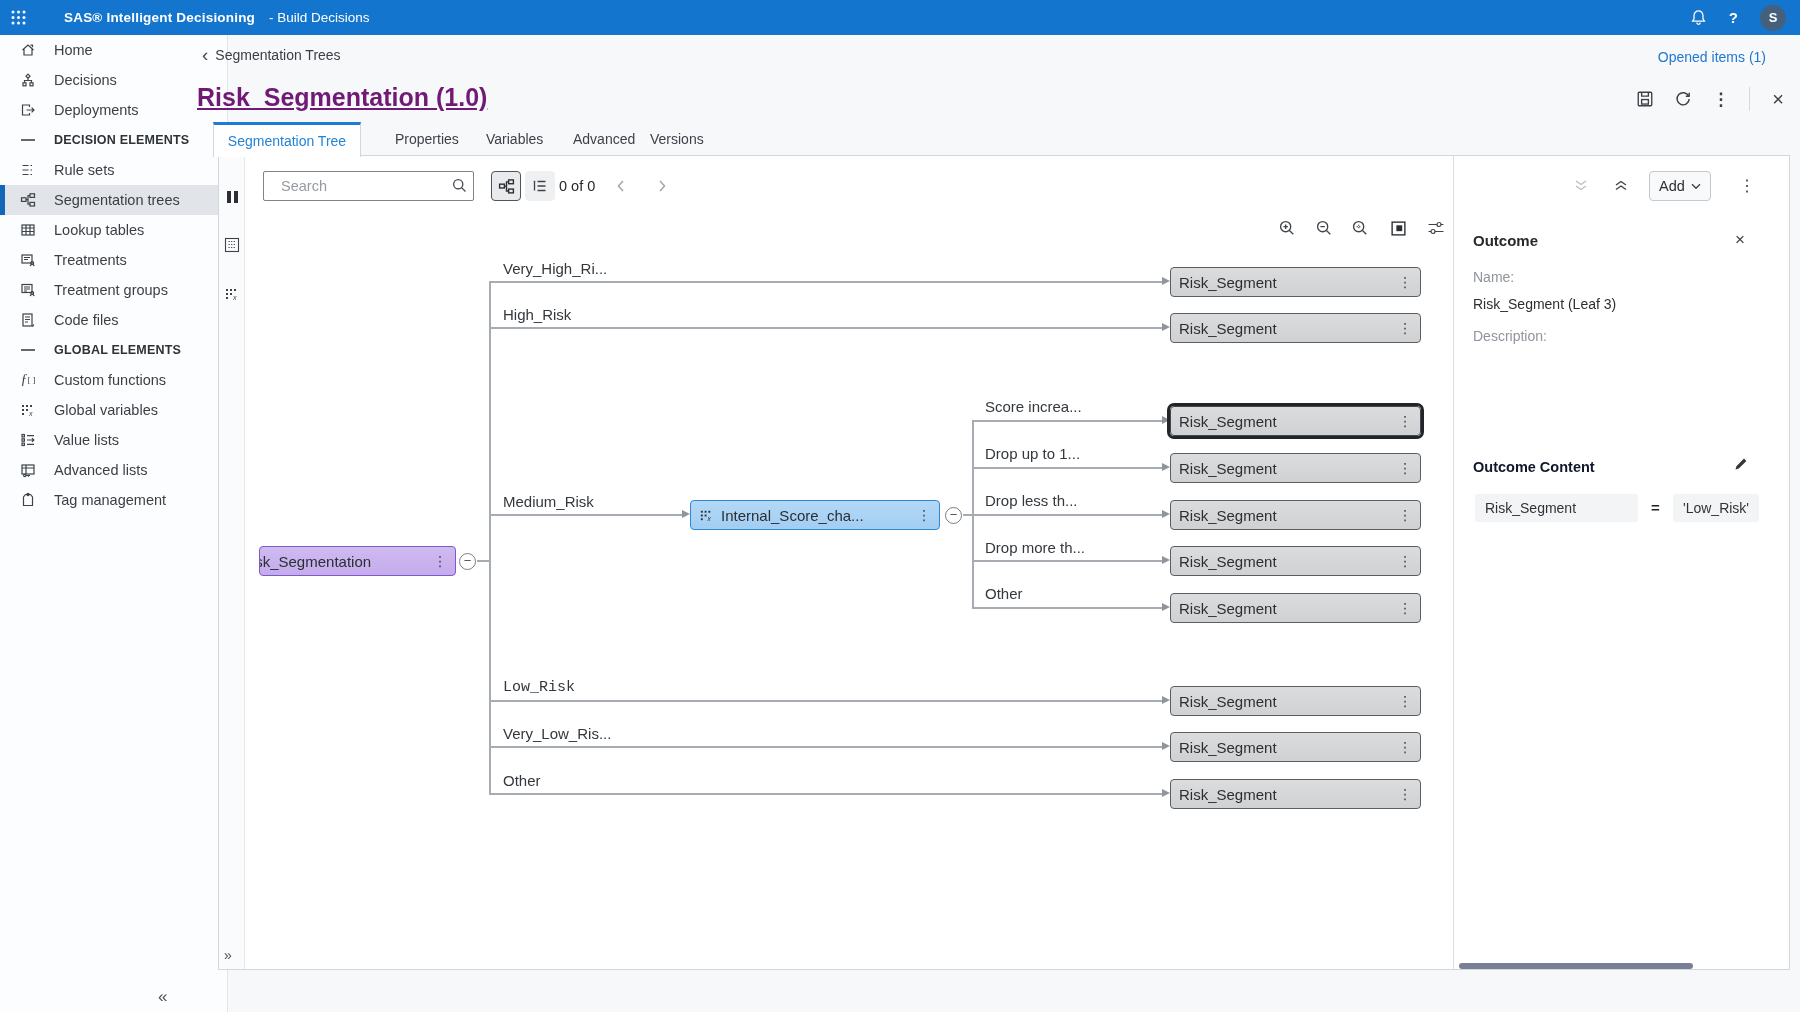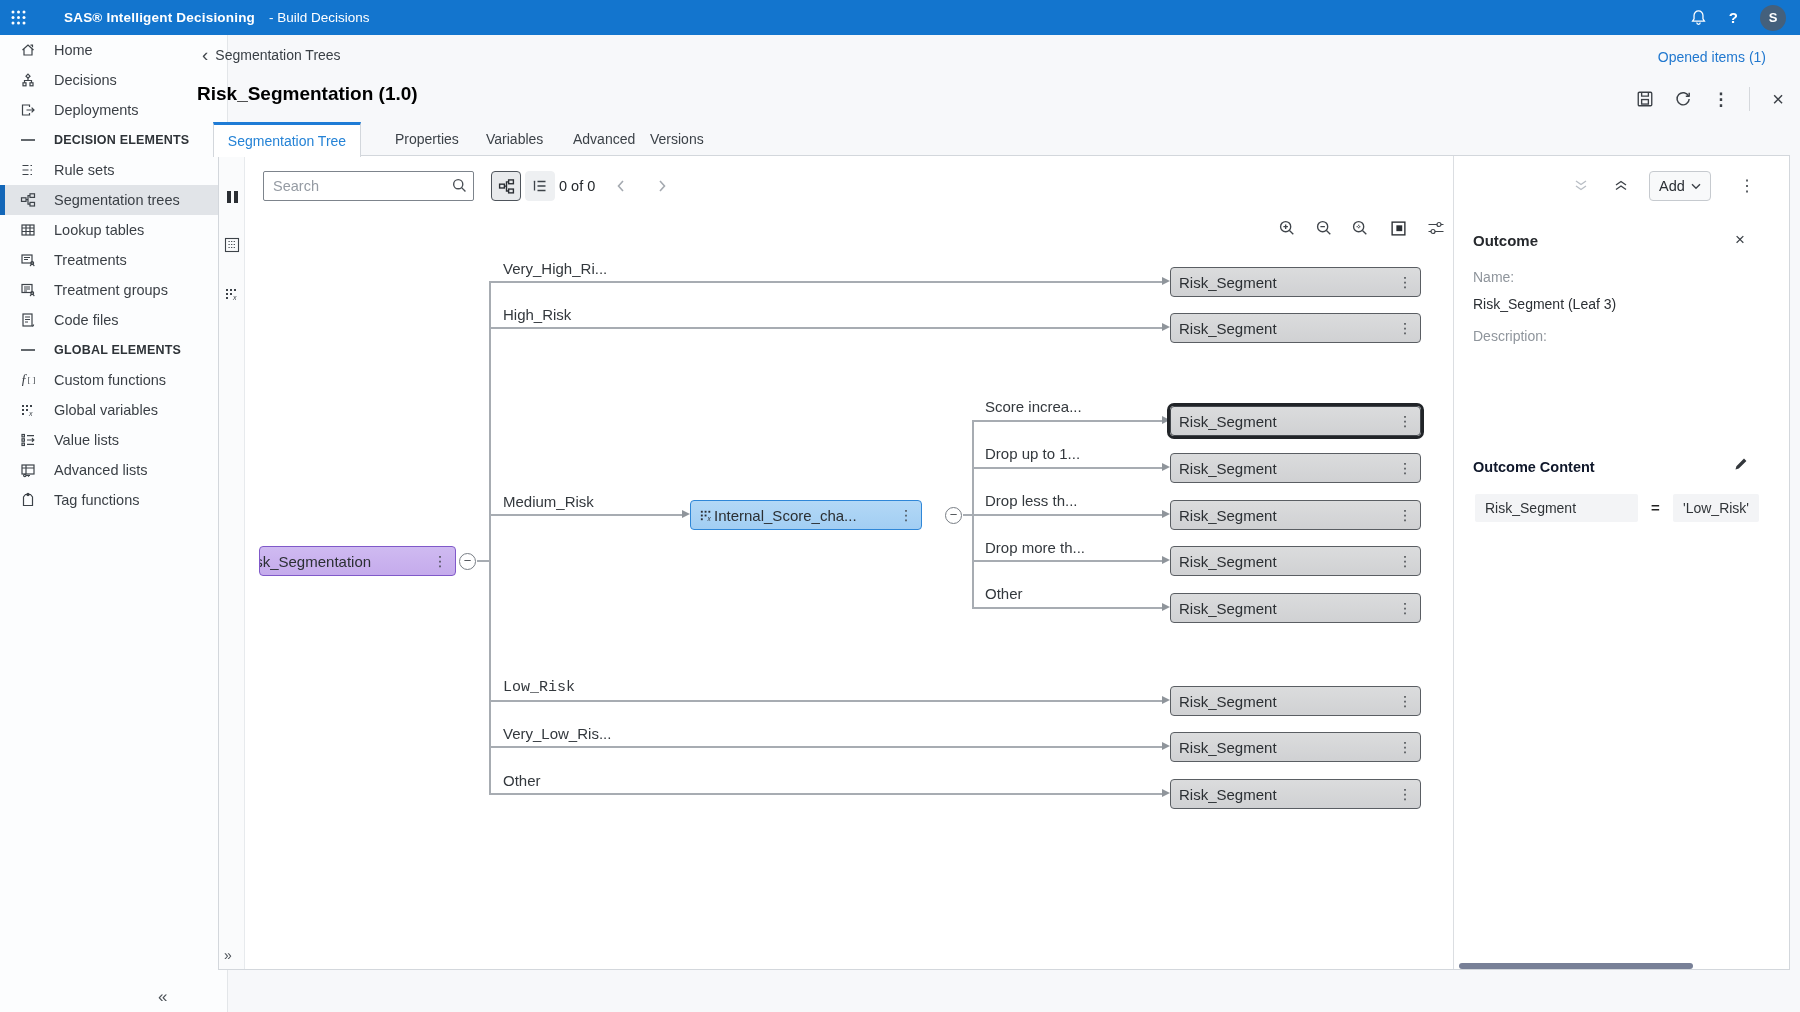--- a/index.html
+++ b/index.html
@@ -27,21 +27,21 @@
   .nav-item.section .nlabel { margin-left:16px; letter-spacing:.2px; }
   .nav-item.selected { background:#e1e4e8; }
   .nav-item.selected::before { content:""; position:absolute; left:0; top:0; width:5px; height:30px; background:#1467b8; }
   #sidebar-collapse { position:absolute; left:158px; top:952px; font-size:17px; color:#4c5258; cursor:pointer; }
 
   
   #main { position:absolute; left:190px; top:35px; width:1610px; height:977px; }
   #breadcrumb { position:absolute; left:12px; top:12px; font-size:14px; color:#3a4046; cursor:pointer; display:flex; align-items:center; gap:7px; }
   #breadcrumb .bchev { font-size:19px; line-height:14px; color:#43484e; }
   #opened-items { position:absolute; right:34px; top:14px; font-size:14px; color:#2178cf; cursor:pointer; }
-  #page-title { position:absolute; left:7px; top:48px; font-size:19px; font-weight:bold; color:#000000; }
+  #page-title { position:absolute; left:7px; top:48px; font-size:25px; font-weight:bold; color:#701a75;text-decoration:underline; }
   #title-icons { position:absolute; top:52px; right:12px; display:flex; align-items:center; gap:18px; }
   #title-icons .tic { width:20px; height:20px; display:flex; align-items:center; justify-content:center; cursor:pointer; color:#3c4147; }
   .vdiv-sm { width:1px; height:24px; background:#d5d8dc; }
   #close-page { font-size:20px; line-height:18px; color:#3c4248; }
 
   
   #tabs { position:absolute; left:28px; top:87px; height:34px; }
   #tab-active { position:absolute; left:-5px; top:0; width:148px; height:35px; background:#fff;
     border:1px solid #d3d7dc; border-bottom:none; border-top:3px solid #1f7cd6; z-index:3;
     display:flex; align-items:center; justify-content:center; font-size:14px; color:#2583d6; cursor:pointer; }
@@ -51,21 +51,21 @@
   #card { position:absolute; left:28px; top:120px; width:1572px; height:815px; background:#fff;
     border:1px solid #d3d7dc; z-index:2; }
 
   
   #leftstrip { position:absolute; left:0; top:0; width:26px; height:813px; background:#fafbfc; border-right:1px solid #e7eaed; }
   .strip-ic { position:absolute; left:3px; width:20px; height:20px; display:flex; align-items:center; justify-content:center; cursor:pointer; }
   #strip-expand { position:absolute; left:5px; bottom:6px; font-size:14px; color:#4c5258; cursor:pointer; }
 
   
   #search-wrap { position:absolute; left:44px; top:15px; width:211px; height:30px; }
-  #search-input { width:100%; height:100%; border:1px solid #7d848c; border-radius:2px; padding:0 30px 0 9px;
+  #search-input { width:100%; height:100%; border:1px solid #7d848c; border-radius:2px; padding:0 30px 0 17px;
     font-size:14.5px; font-family:"Liberation Sans",sans-serif; color:#33383d; outline:none; }
   #search-input::placeholder { color:#959ba3; }
   #search-mag { position:absolute; right:6px; top:6px; }
   .toggle { position:absolute; top:15px; width:30px; height:30px; border-radius:4px; display:flex; align-items:center; justify-content:center; cursor:pointer; }
   #toggle-tree { left:272px; background:#e8eaec; border:1.5px solid #4e545b; }
   #toggle-list { left:306px; background:#eef0f2; border:1px solid #eef0f2; }
   #match-count { position:absolute; left:340px; top:15px; height:30px; line-height:30px; font-size:14.5px; color:#24282c; }
   .pager { position:absolute; top:15px; height:30px; display:flex; align-items:center; cursor:default; }
   #pager-prev { left:395px; } #pager-next { left:436px; }
   #tb-filter { position:absolute; left:1354px; top:21px; cursor:pointer; }
@@ -82,21 +82,21 @@
   .hline { position:absolute; height:1.5px; background:#a7acb2; }
   .vline { position:absolute; width:1.5px; background:#a7acb2; }
   .arrowr { position:absolute; width:0; height:0; border-left:8px solid #8f959b; border-top:4.5px solid transparent; border-bottom:4.5px solid transparent; }
   .blabel { position:absolute; font-size:15px; color:#33383d; white-space:nowrap;margin-left:8px; }
   .tnode { position:absolute; height:30px; border-radius:4px; display:flex; align-items:center;
     padding:0 8px; font-size:15px; color:#2b2f33; overflow:hidden; cursor:pointer; }
   .tnode .nodetext { white-space:nowrap; overflow:hidden; }
   .tnode .kebab { margin-left:auto; color:#3e4247; font-size:14px; padding-left:6px; cursor:pointer; }
   #root-node { left:40px; top:390px; width:197px; background:linear-gradient(#cfbaf1,#c5abec); border:1.5px solid #8059c9; }
   #root-node .nodetext { margin-left:-27px; }
-  #internal-node { left:471px; top:344px; width:232px; background:linear-gradient(#b3d8f6,#a2cef3); border:1.5px solid #2f87d8; gap:0; }
+  #internal-node { left:471px; top:344px; width:250px; background:linear-gradient(#b3d8f6,#a2cef3); border:1.5px solid #2f87d8; gap:7px; }
   .leaf { left:951px; width:251px; background:linear-gradient(#dbdcdd,#d0d1d3); border:1px solid #5a5e63; }
   .leaf.sel { border:1px solid #43474c; outline:3px solid #212428; outline-offset:0px; }
   .cbtn { position:absolute; width:17px; height:17px; border-radius:50%; border:1.4px solid #787e85; background:#fff;
     color:#4a4e53; font-size:13px; line-height:13.5px; text-align:center; cursor:pointer; }
 
   
   #panel-divider { position:absolute; left:1234px; top:0; width:1px; height:813px; background:#dbdee2; }
   #outcome-title { position:absolute; left:1254px; top:76px; font-size:15px; font-weight:bold; color:#26292d; }
   #outcome-close { position:absolute; left:1516px; top:74px; font-size:17px; color:#3c4248; cursor:pointer; }
   .plabel { position:absolute; left:1254px; font-size:14px; color:#8f959c; }
@@ -294,21 +294,21 @@
       </span>
     <span class="nlabel">Advanced lists</span>
   </div>
   <div class="nav-item">
     <span class="nico">
         <svg width="16" height="16" viewBox="0 0 16 16" fill="none" stroke="#3d4349" stroke-width="1.2">
           <path d="M5.5 2.5h5l2 2.5v8.5h-9V5z"></path>
           <circle cx="8" cy="2.5" r="1.1"></circle>
         </svg>
       </span>
-    <span class="nlabel">Tag functions</span>
+    <span class="nlabel">Tag management</span>
   </div>
   <span id="sidebar-collapse">«</span>
 </div>
 
 <div id="main">
 
   <div id="breadcrumb">
     <span class="bchev">‹</span>
     <span>Segmentation Trees</span>
   </div>

